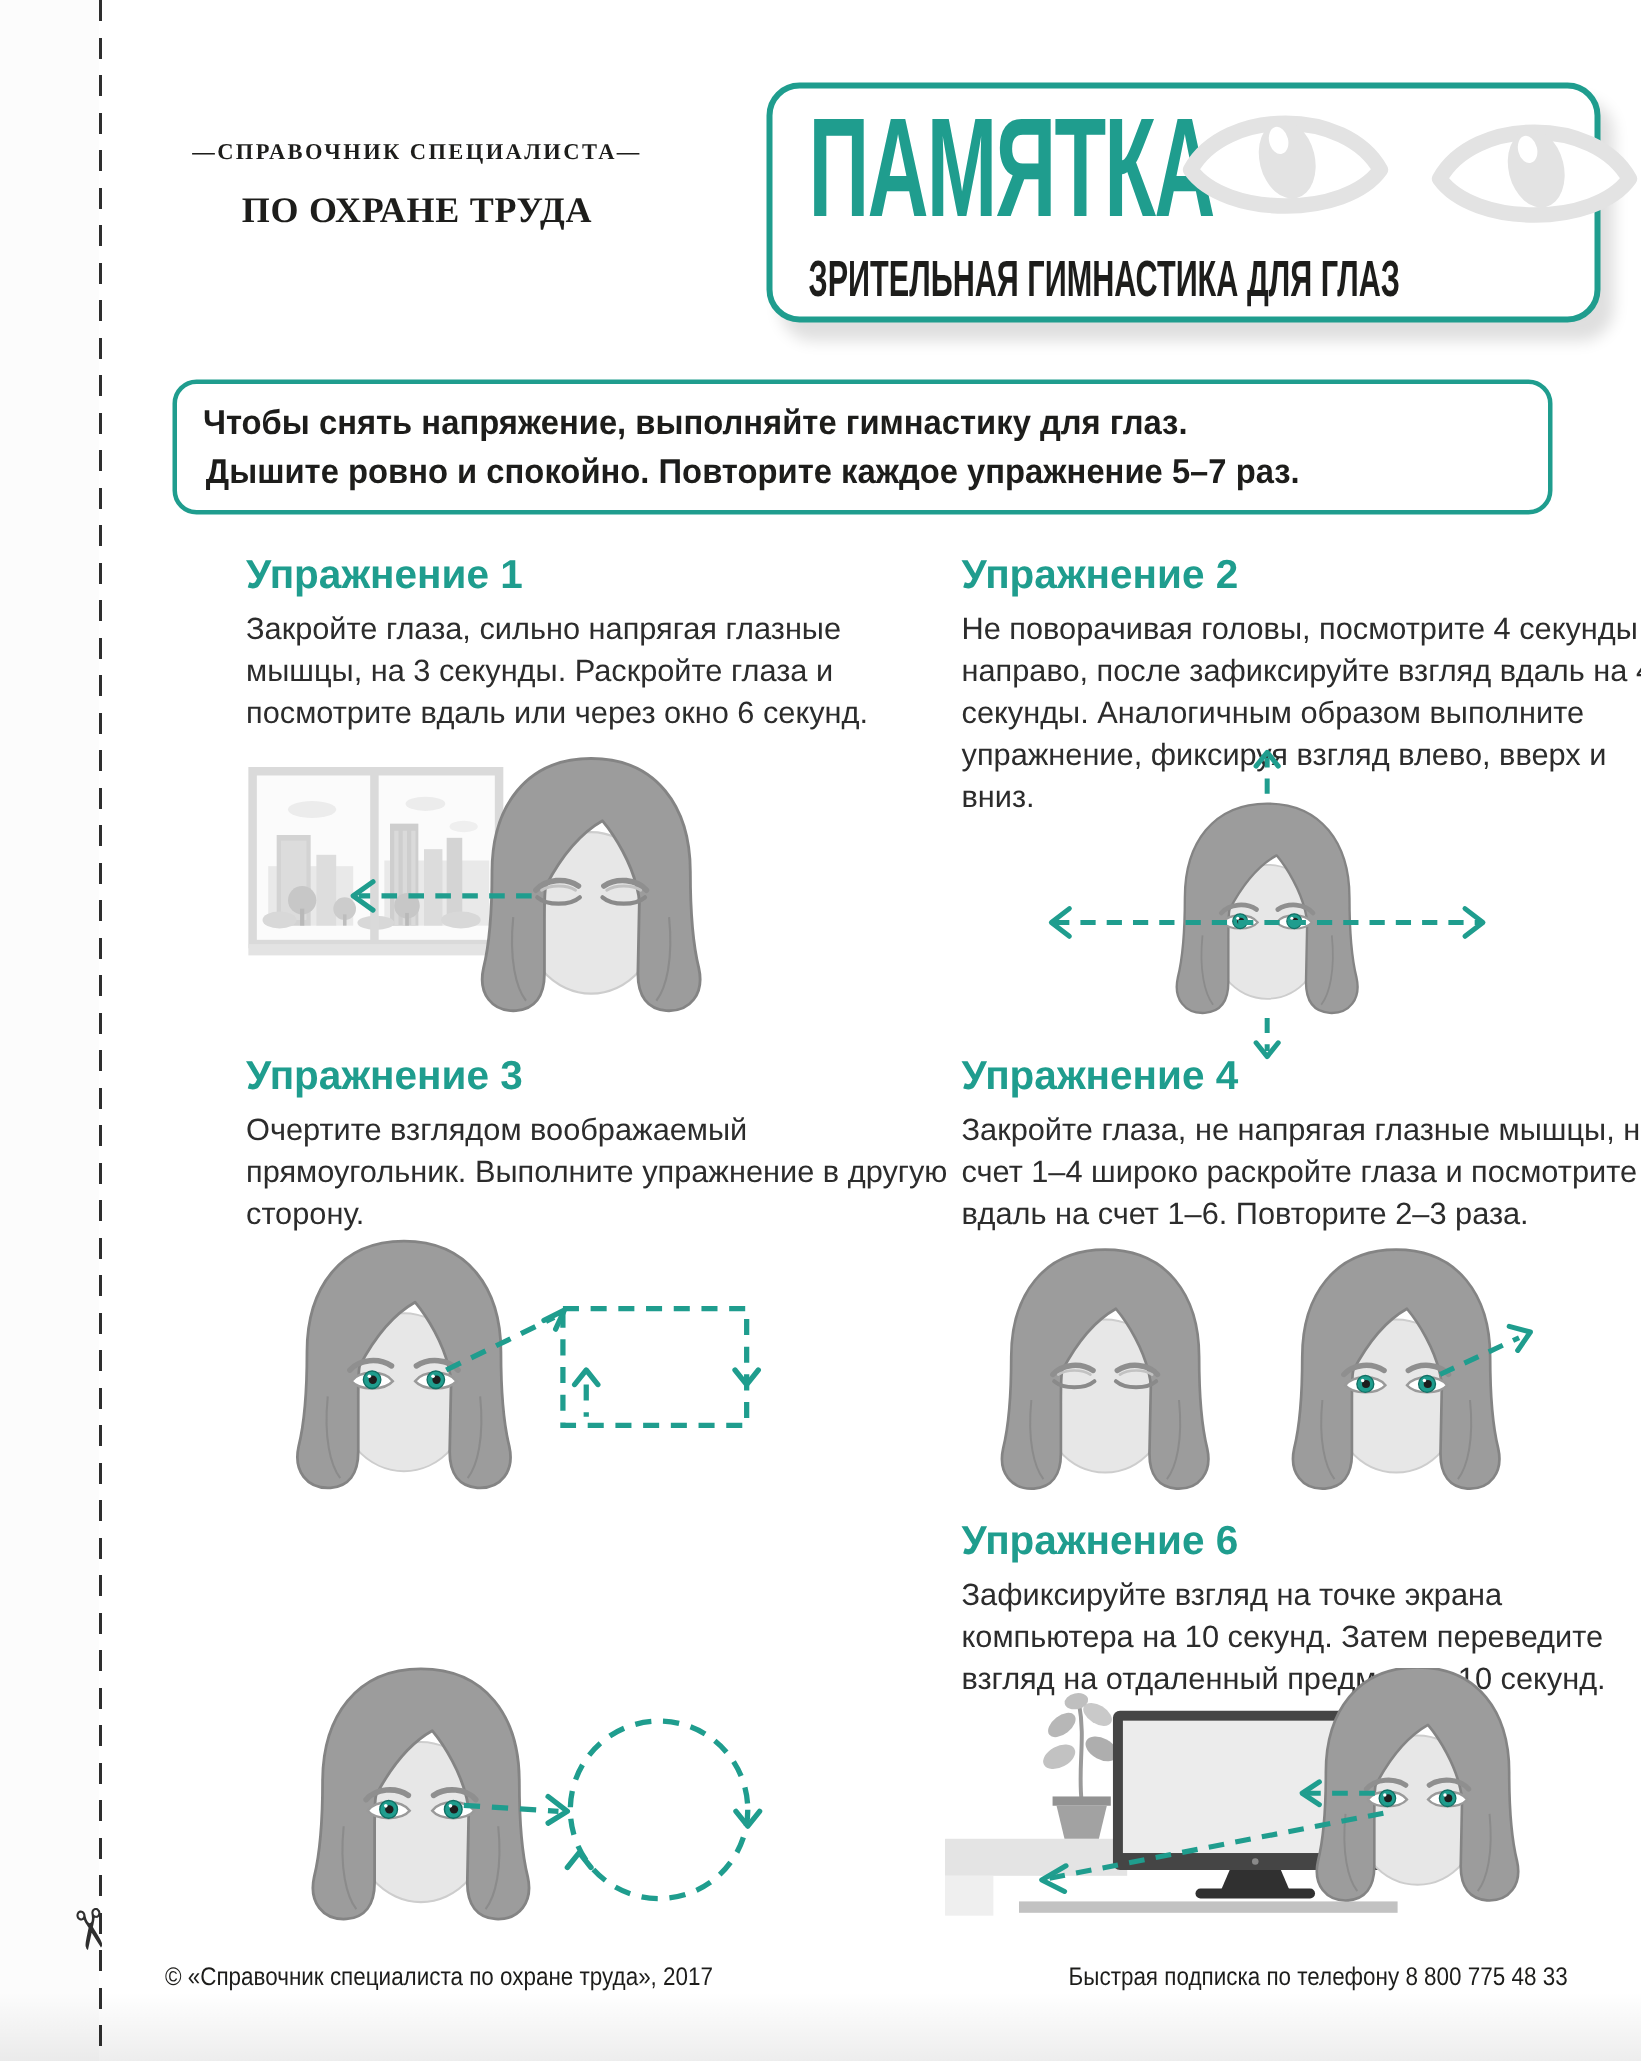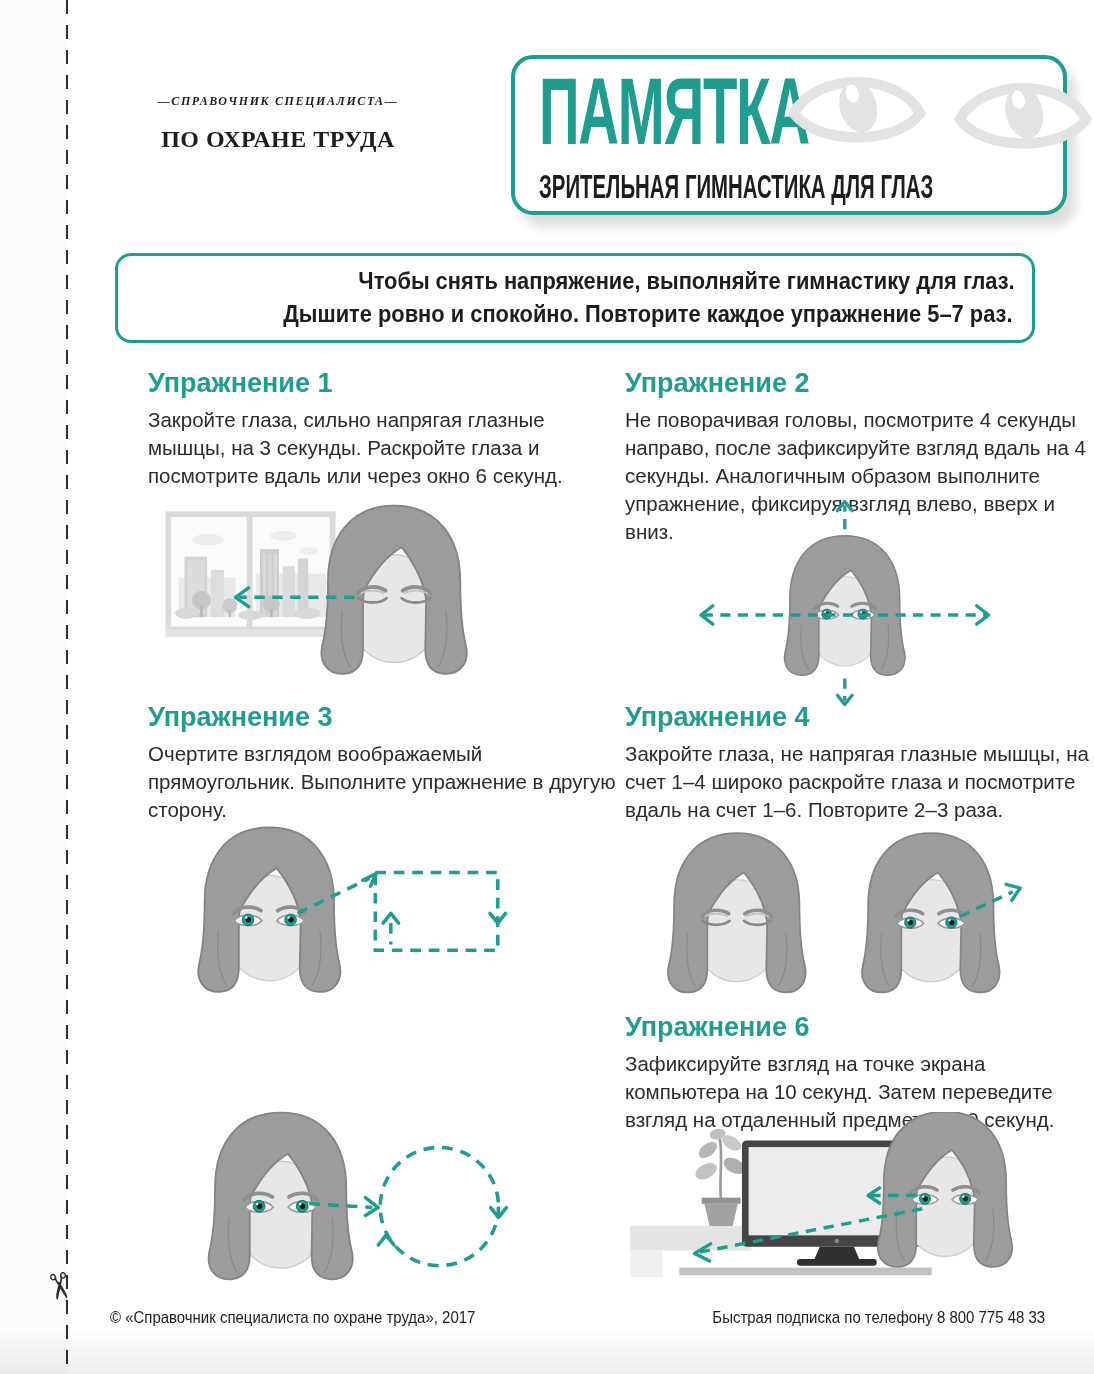--- a/index.html
+++ b/index.html
@@ -9,37 +9,37 @@
   .page::after{content:'';position:absolute;left:0;right:0;bottom:0;height:46px;
         background:linear-gradient(to bottom,rgba(0,0,0,0),rgba(0,0,0,0.07));pointer-events:none;}
   .cut-strip{position:absolute;left:0;top:0;width:66px;height:100%;background:#fcfcfc;}
   .cut-line{position:absolute;left:66px;top:0;width:2px;height:100%;
         background:repeating-linear-gradient(to bottom,#2e2e2e 0 14px,transparent 14px 25px);}
   .scissors{position:absolute;left:44px;top:1266px;font-size:36px;color:#2e2e2e;
         transform:rotate(80deg);font-family:"DejaVu Sans",sans-serif;}
   
   .brand{position:absolute;left:116px;top:94px;width:324px;text-align:center;color:#1d1d1b;
         font-family:"Liberation Serif","DejaVu Serif",serif;}
-  .brand-line1{font-weight:700;font-size:12px;letter-spacing:1.6px;white-space:nowrap;font-style:italic;}
+  .brand-line1{font-weight:700;font-size:15px;letter-spacing:1.6px;white-space:nowrap;}
   .brand-line2{font-weight:700;font-size:24px;letter-spacing:0.5px;margin-top:17px;white-space:nowrap;}
   
   .memo-box{position:absolute;left:511px;top:55px;width:548px;height:152px;background:#fff;
         border:4px solid var(--accent);border-radius:22px;box-shadow:9px 12px 10px rgba(0,0,0,0.13);}
   .memo-title{position:absolute;left:24px;top:6px;font-size:94px;font-weight:800;line-height:1;
         color:var(--accent);transform:scaleX(0.60);transform-origin:left top;letter-spacing:-2px;white-space:nowrap;}
   .memo-sub{position:absolute;left:24px;top:110px;font-size:34px;font-weight:800;line-height:1;
         color:#1d1d1b;transform:scaleX(0.60);transform-origin:left top;white-space:nowrap;}
   .eyes-svg{position:absolute;left:768px;top:50px;width:330px;height:120px;overflow:visible;z-index:5;}
   
   .intro-box{position:absolute;left:115px;top:253px;width:920px;height:90px;background:#fff;
         border:3.5px solid var(--accent);border-radius:16px;display:flex;flex-direction:column;
-        justify-content:center;align-items:flex-end;box-sizing:border-box;}
+        justify-content:center;align-items:flex-start;box-sizing:border-box;}
   .intro-line{font-size:23px;font-weight:700;color:#1d1d1b;line-height:1.45;transform:scaleX(0.95);white-space:nowrap;}
   
-  .ex{position:absolute;}
+  .ex{position:absolute;margin-left:16px;}
   .ex h3{margin:0 0 7px 0;font-size:27px;font-weight:700;color:var(--accent);}
   .ex p{margin:0;font-size:20.5px;line-height:1.37;color:#2c2c2c;}
   .fig{position:absolute;}
   .fig svg{display:block;width:100%;height:auto;}
   
   .dash{stroke:var(--accent);stroke-width:3.6;stroke-dasharray:11 8;fill:none;}
   .chev{stroke:var(--accent);stroke-width:3.6;fill:none;stroke-linecap:round;stroke-linejoin:round;}
   .accf{fill:var(--accent);}
   .defs{position:absolute;width:0;height:0;overflow:hidden;}
   

